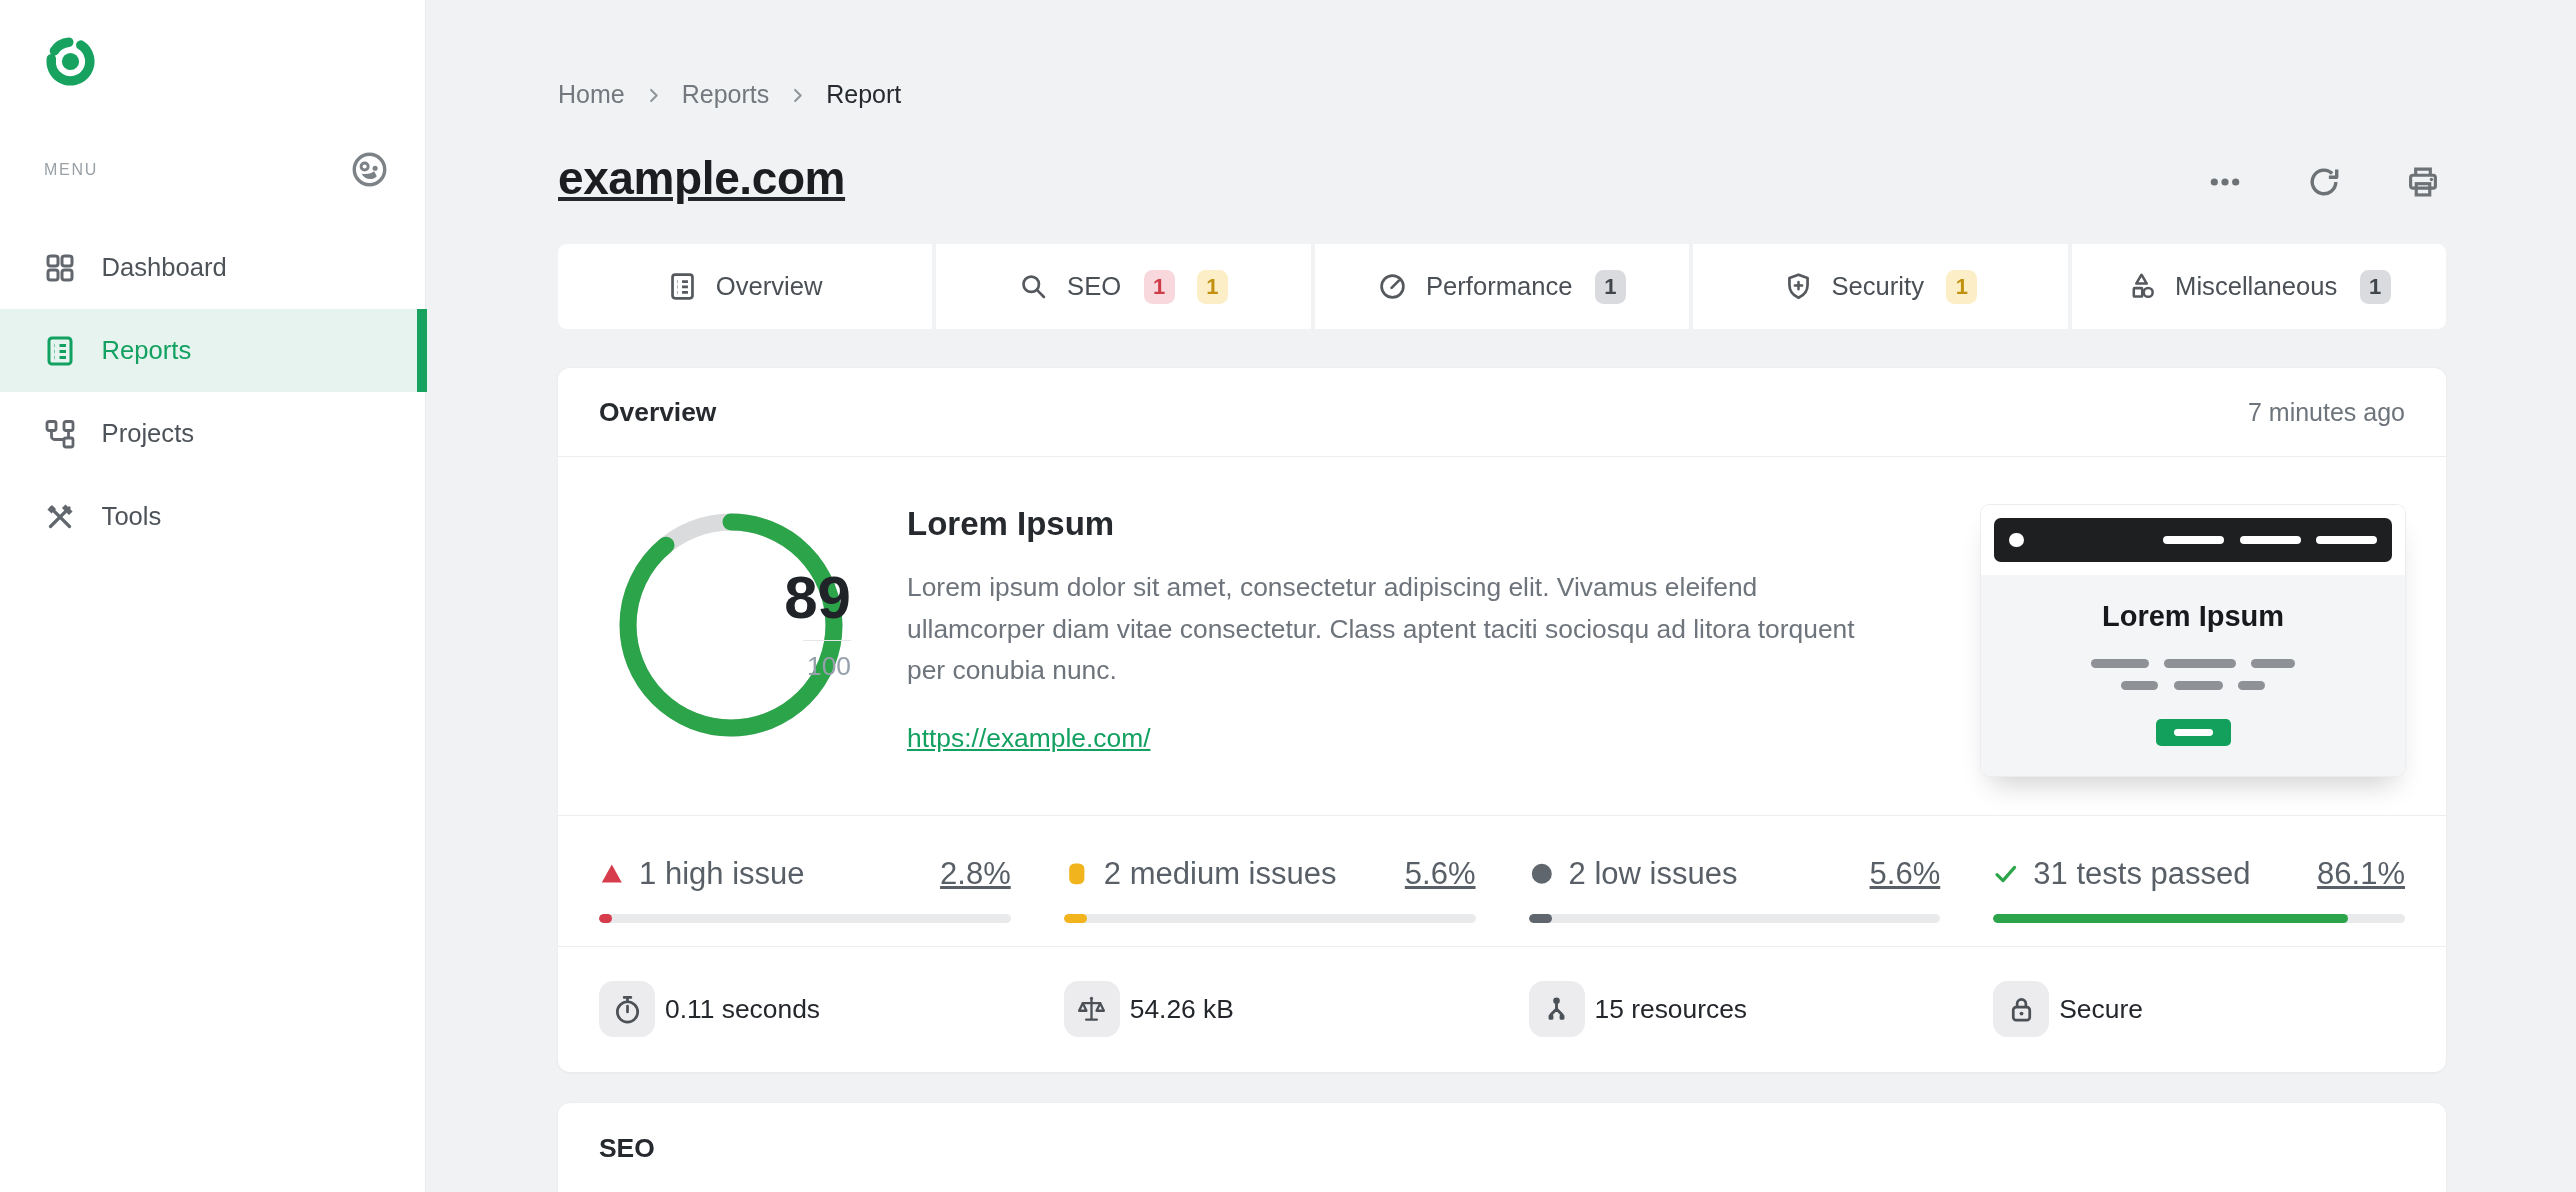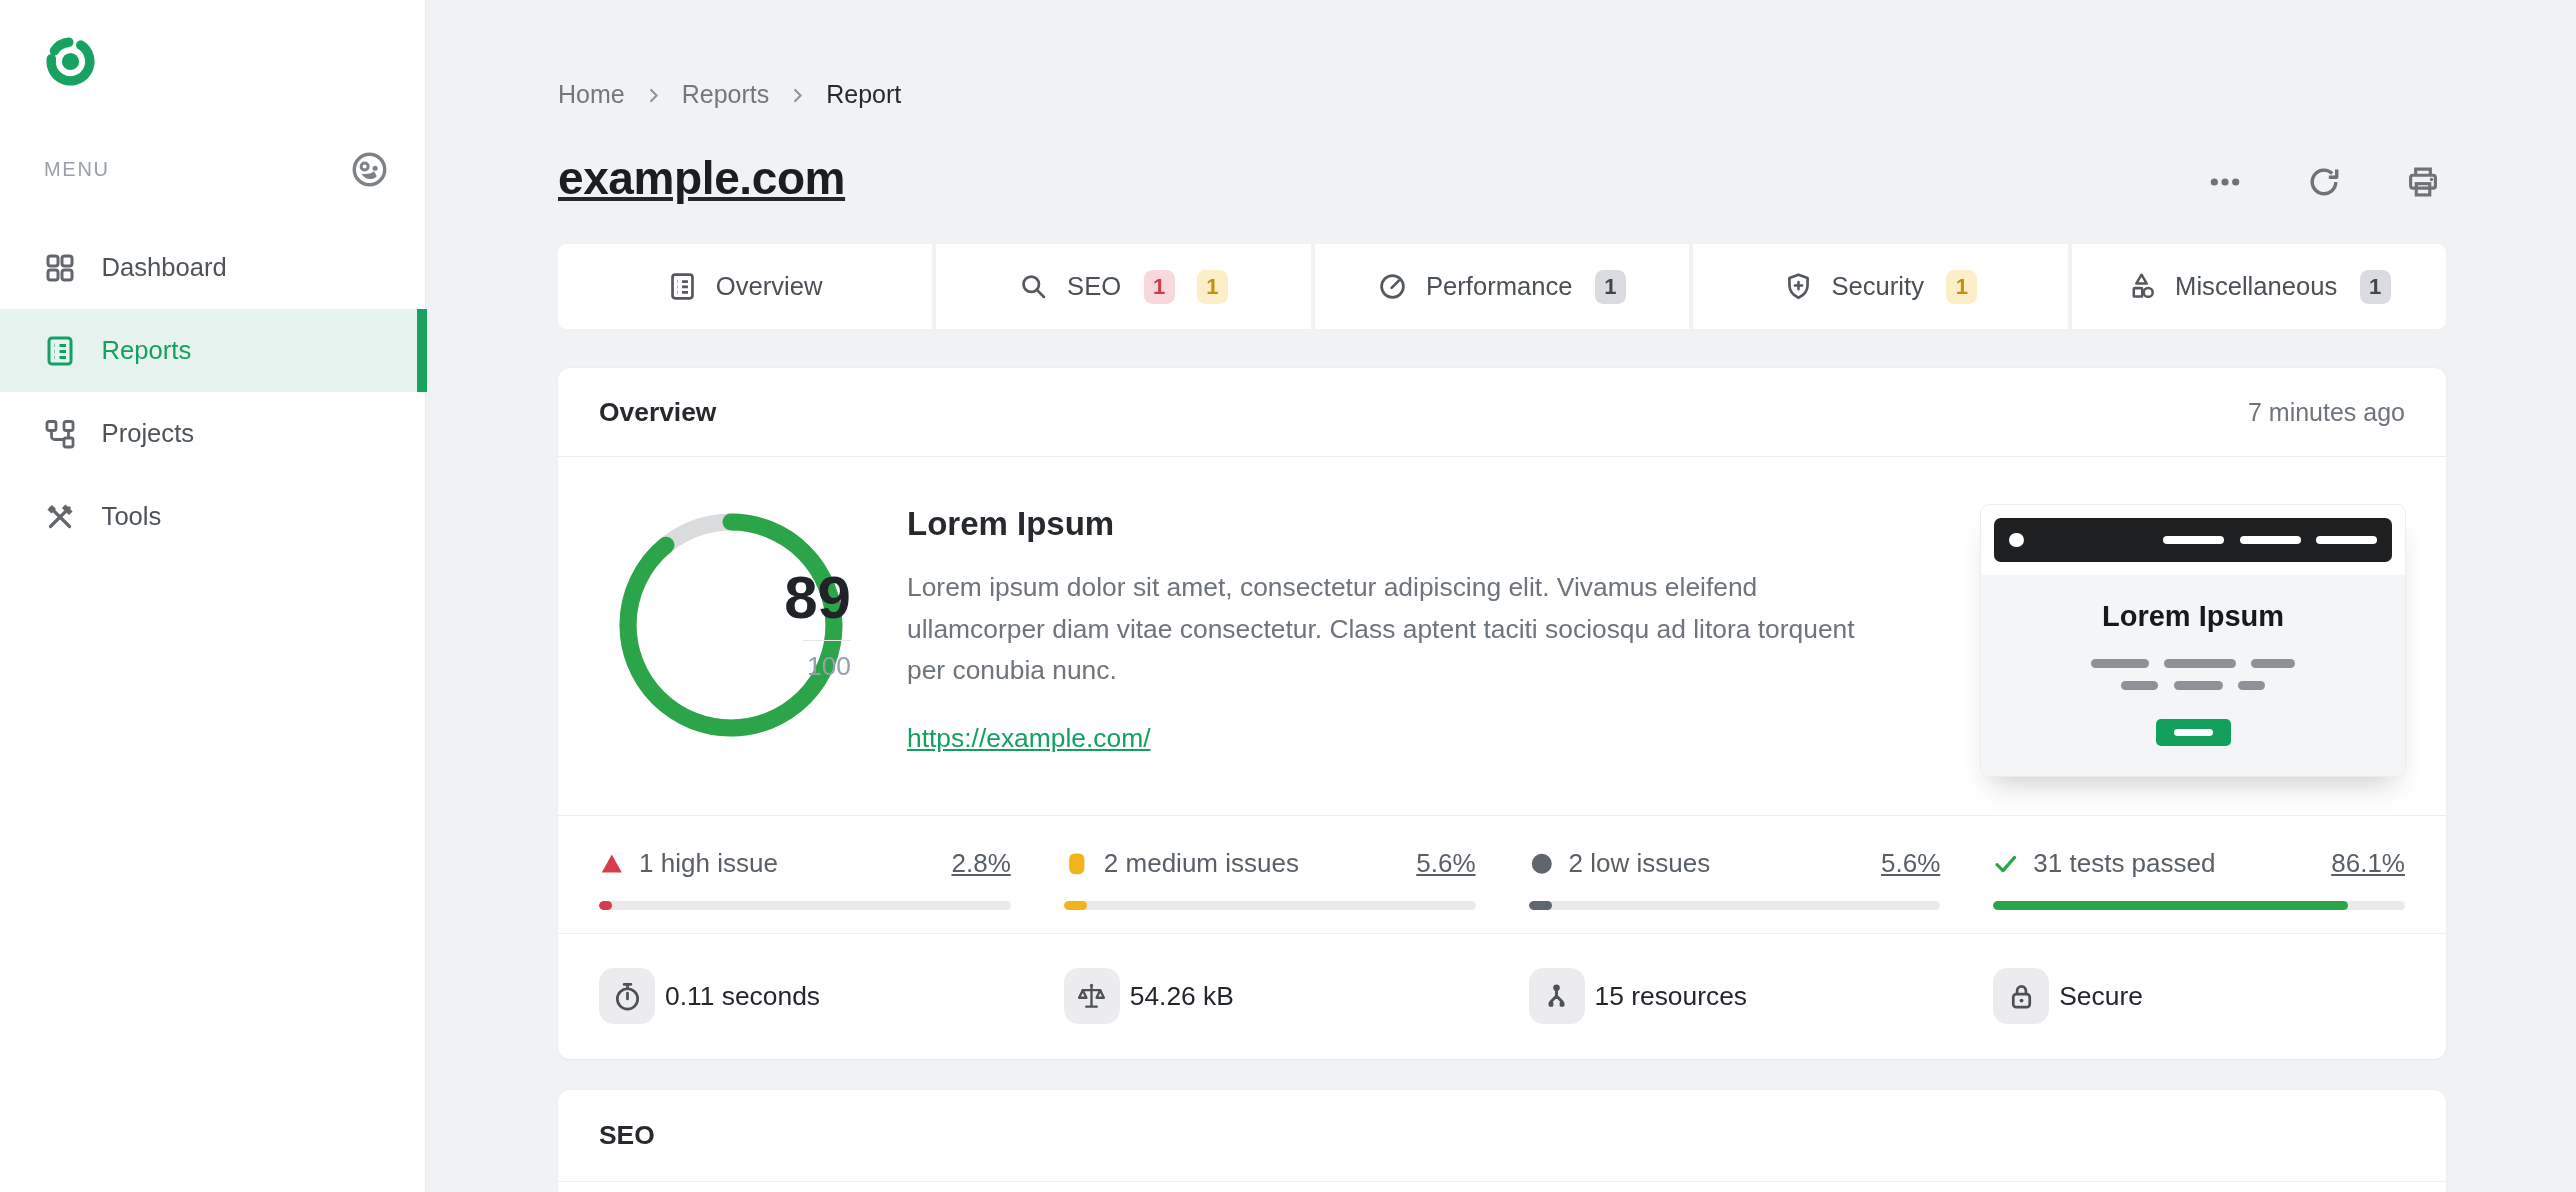--- a/index.html
+++ b/index.html
@@ -14,21 +14,21 @@
   
   .sidebar {
     position:fixed; left:0; top:0; width:426px; height:1193px;
     background:#fff; border-right:1.7px solid #e9ebec; z-index:5;
   }
   .logo { margin:34px 0 0 43px; }
   .menu-row {
     display:flex; align-items:center; justify-content:space-between;
     margin:61px 36px 0 44px;
   }
-  .menu-label { font-size:20px; letter-spacing:1.7px; color:#9aa0a6; }
+  .menu-label { font-size:16px; letter-spacing:1.7px; color:#9aa0a6; }
   .menu-toggle { background:none; border:none; cursor:pointer; color:#7d8287; }
   .nav { margin-top:37px; display:flex; flex-direction:column; }
   .nav-item {
     display:flex; align-items:center; gap:25.6px; height:83px;
     padding-left:44px; font-size:25.6px; color:#4d5359; cursor:pointer;
     position:relative; background:transparent; border:none; text-align:left;
     font-family:inherit;
   }
   .nav-item .nav-icon { color:#62676d; }
   .nav-item.active { background:#e7f3ee; color:#12a160; }
@@ -122,21 +122,21 @@
     margin-top:29px; display:inline-flex; align-items:center; justify-content:center;
     width:75px; height:26.4px; border-radius:5.1px; background:#12a05c;
   }
   .thumb-btn i { width:39px; height:6.8px; border-radius:3.4px; background:#fff; }
 
   
   .stats-row {
     display:grid; grid-template-columns:repeat(4,1fr); gap:53px;
     padding:32px 41px 23px; border-top:1.7px solid #edeef0;
   }
-  .stat-head { display:flex; align-items:center; font-size:26px; color:#585f66; }
+  .stat-head { display:flex; align-items:center; font-size:31px; color:#585f66;margin-top:8px; }
   .stat-icon { margin-right:14.5px; flex:none; }
   .stat-pct { margin-left:auto;text-decoration:underline; }
   .stat-bar { margin-top:22px; height:9.4px; border-radius:5.1px; background:#e9eaec; overflow:hidden; }
   .stat-fill { height:100%; border-radius:5.1px; min-width:12.8px; }
   .stat-fill.high   { background:#d63c4c; }
   .stat-fill.medium { background:#f1b41c; }
   .stat-fill.low    { background:#60666d; }
   .stat-fill.passed { background:#2ba44a; }
   .c-high   { color:#d63c4c; }
   .c-medium { color:#f1b41c; }

